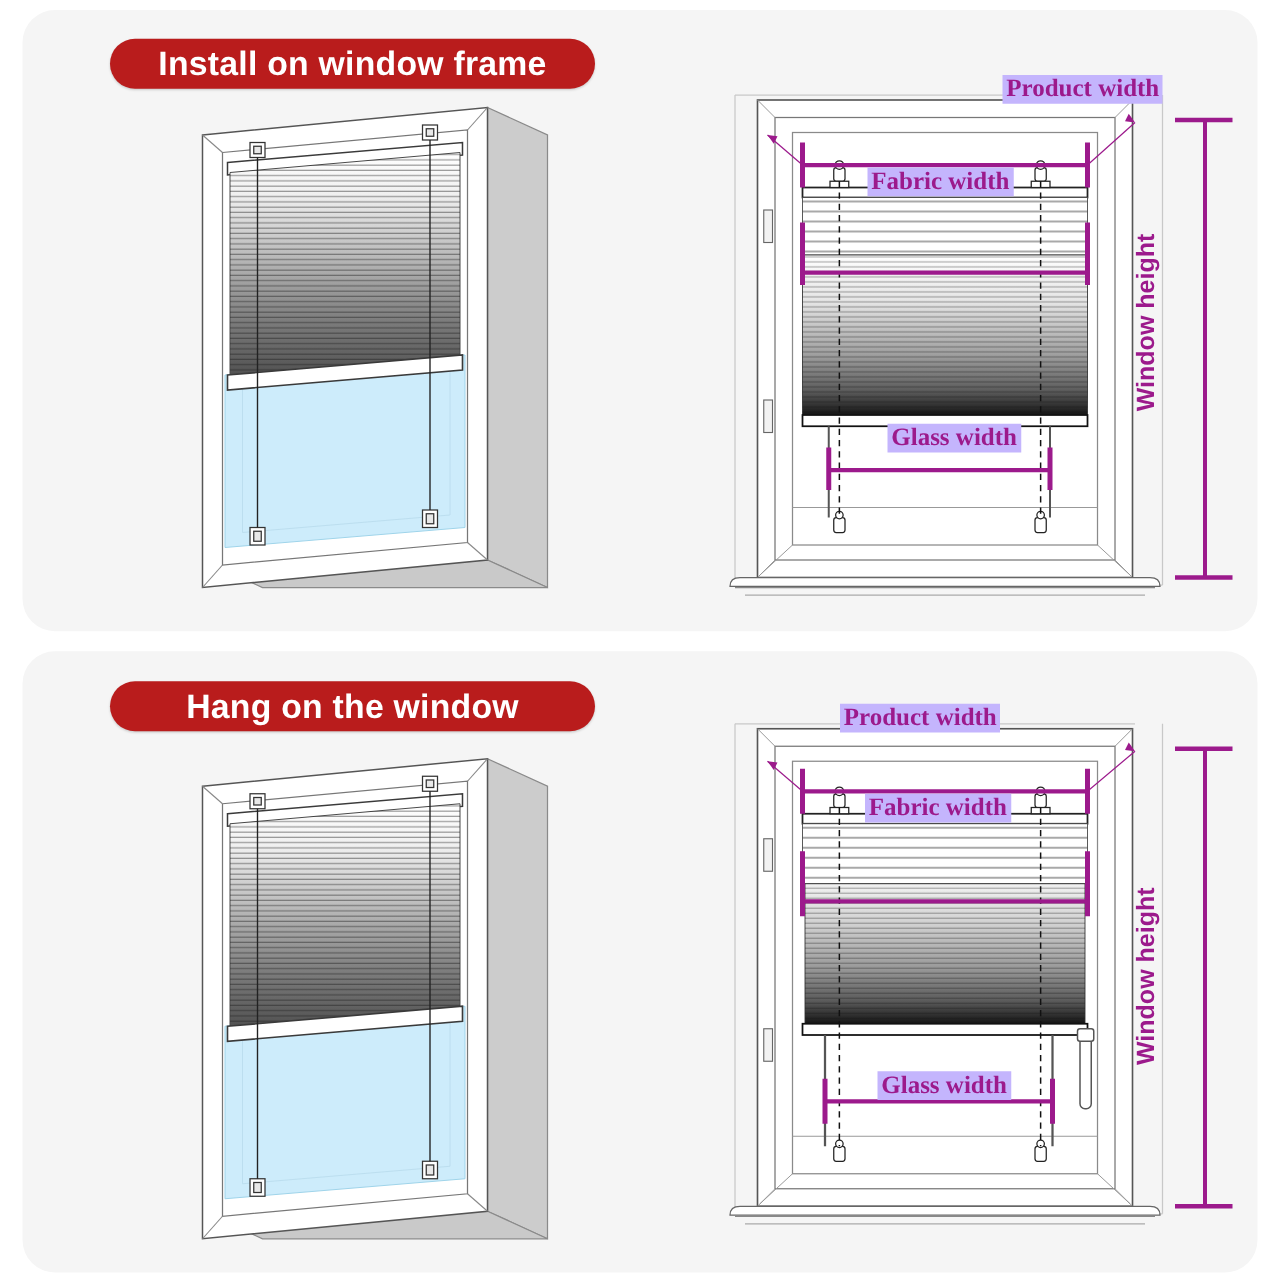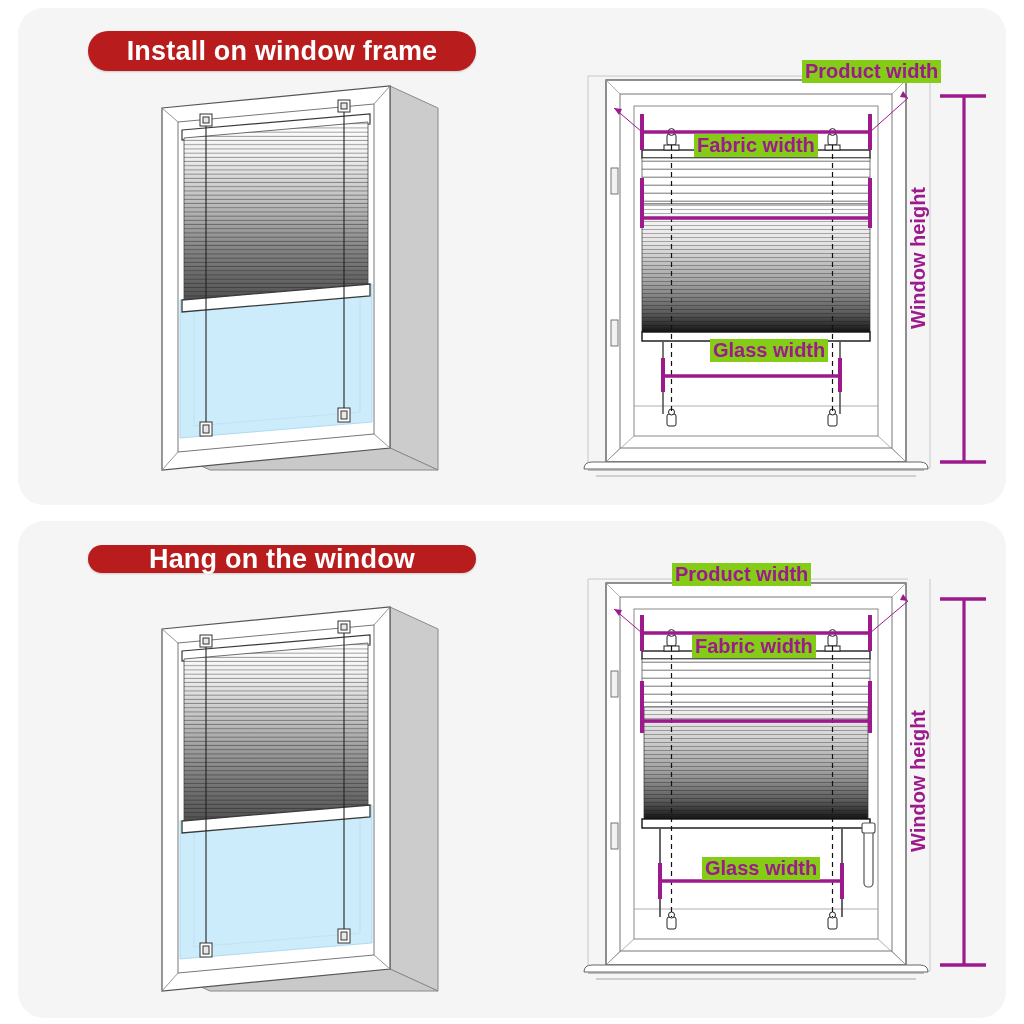--- a/index.html
+++ b/index.html
@@ -15,27 +15,27 @@
     background:#b91c1c;
     color:#ffffff;
     border-radius:999px;
     font-weight:bold;
     display:flex;align-items:center;justify-content:center;
     letter-spacing:.2px;
     box-shadow:0 1px 2px rgba(0,0,0,.18);
     white-space:nowrap;
   }
   .badge-1{left:88px;top:31px;width:388px;height:40px;font-size:27px;}
-  .badge-2{left:88px;top:545px;width:388px;height:28px;font-size:27px;}
+  .badge-2{left:88px;top:545px;width:388px;height:40px;font-size:27px;}
 
   .dim-label{
     position:absolute;color:#9C1A8C;font-weight:bold;white-space:nowrap;
     z-index:30;
   }
-  .dim-label.boxed{background:#84cc16;padding:0 3px;}
+  .dim-label.boxed{background:#c4b5fd;padding:0 3px;font-family:Liberation Serif, serif;}
   .vert{transform-origin:center center;}
 
   svg{display:block;}
   .sc{position:absolute;top:0;left:0;}
 </style>
 </head>
 <body>
 
 <div class="stage">
 

